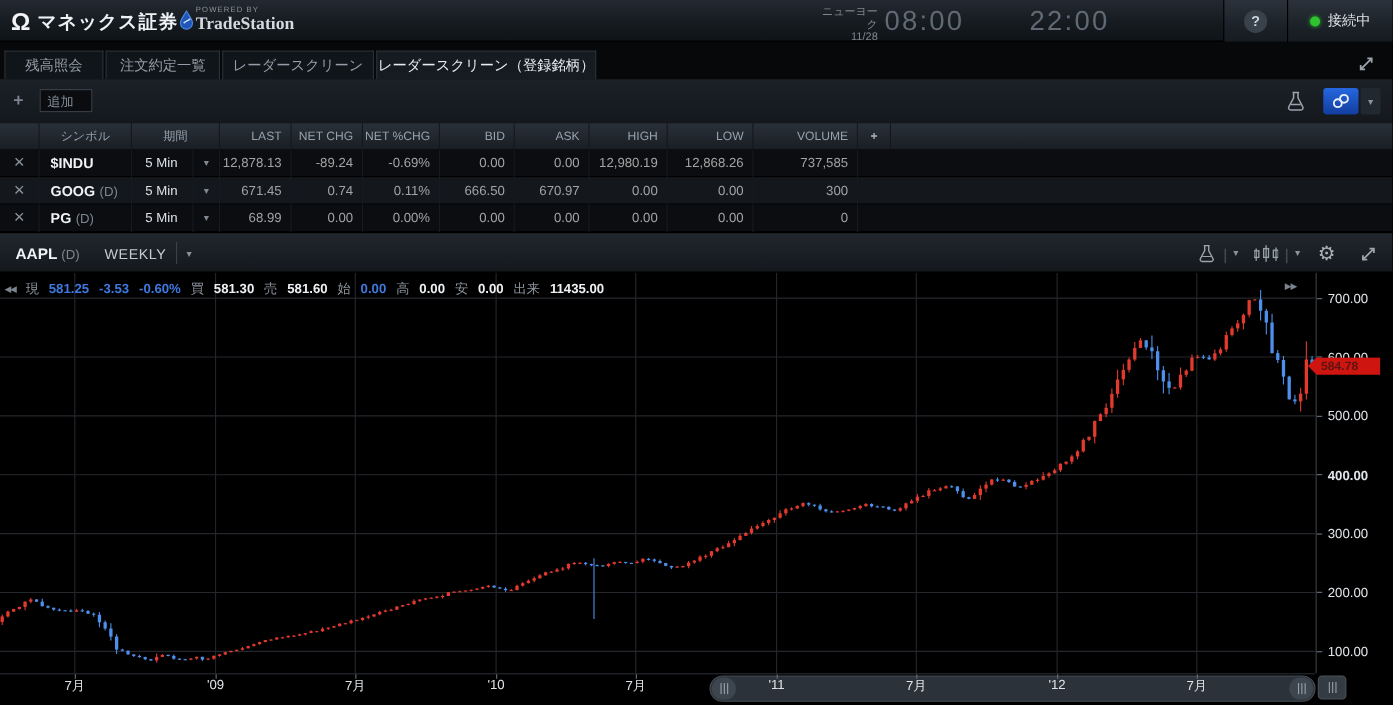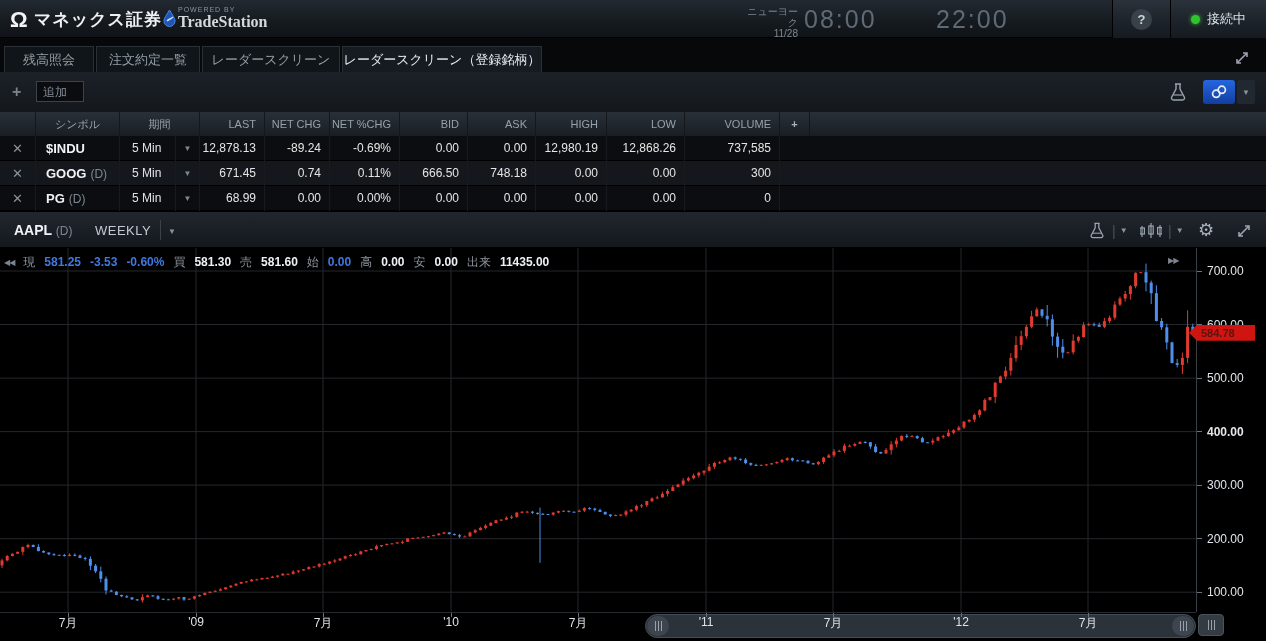--- a/index.html
+++ b/index.html
@@ -61,21 +61,21 @@
 
   
   #wl-header { left:0; top:112px; width:1266px; height:24px;
                background:linear-gradient(#293038,#191e24); display:flex; }
   .hcell { height:24px; line-height:24px; font-size:11px; color:#97a1ab; border-right:1px solid #14181d; }
   .hcell.num { text-align:right; padding-right:8px; }
   #wl-rows { left:0; top:136px; width:1266px; }
   .wrow { display:flex; height:25px; align-items:center; border-bottom:1px solid #000; }
   .wrow.odd { background:#0b0d10; } .wrow.even { background:#14171c; }
   .ccell { height:25px; display:flex; align-items:center; border-right:1px solid #171b20; }
-  .ccell.num { justify-content:flex-end; padding-right:8px; font-size:12px; color:#e5e5e5; }
+  .ccell.num { justify-content:flex-end; padding-right:8px; font-size:12px; color:#a3a3a3; }
   .xbtn { color:#8a929b; font-size:13px; font-weight:bold; margin:auto; cursor:pointer; }
   .sym { font-size:13px; font-weight:bold; color:#f0f2f4; padding-left:10px; }
   .sym .sfx { font-weight:normal; color:#7d868f; font-size:12px; margin-left:4px; }
   .ivl { font-size:12px; color:#dfe3e7; padding-left:12px; }
   .ddv { color:#7f8893; font-size:8px; margin:auto; cursor:pointer; }
 
   
   #chart-header { left:0; top:212px; width:1266px; height:36px;
                   background:linear-gradient(#21272e,#14181d); border-bottom:1px solid #000; }
   #ch-symbol { left:14px; top:10px; font-size:14px; font-weight:bold; color:#f0f3f5; }
@@ -234,21 +234,21 @@
         <div class="ccell " style="width: 56px;">
           <span class="ivl">5 Min</span>
         </div>
         <div class="ccell " style="width: 24px;">
           <span class="ddv">▼</span>
         </div>
         <div class="ccell num" style="width: 65px;">671.45</div>
         <div class="ccell num" style="width: 65px;">0.74</div>
         <div class="ccell num" style="width: 70px;">0.11%</div>
         <div class="ccell num" style="width: 68px;">666.50</div>
-        <div class="ccell num" style="width: 68px;">748.18</div>
+        <div class="ccell num" style="width: 68px;">670.97</div>
         <div class="ccell num" style="width: 71px;">0.00</div>
         <div class="ccell num" style="width: 78px;">0.00</div>
         <div class="ccell num" style="width: 95px;">300</div>
       </div>
       <div class="wrow odd">
         <div class="ccell " style="width: 36px;">
           <span class="xbtn">✕</span>
         </div>
         <div class="ccell " style="width: 84px;">
           <span class="sym">PG<span class="sfx">(D)</span></span>

